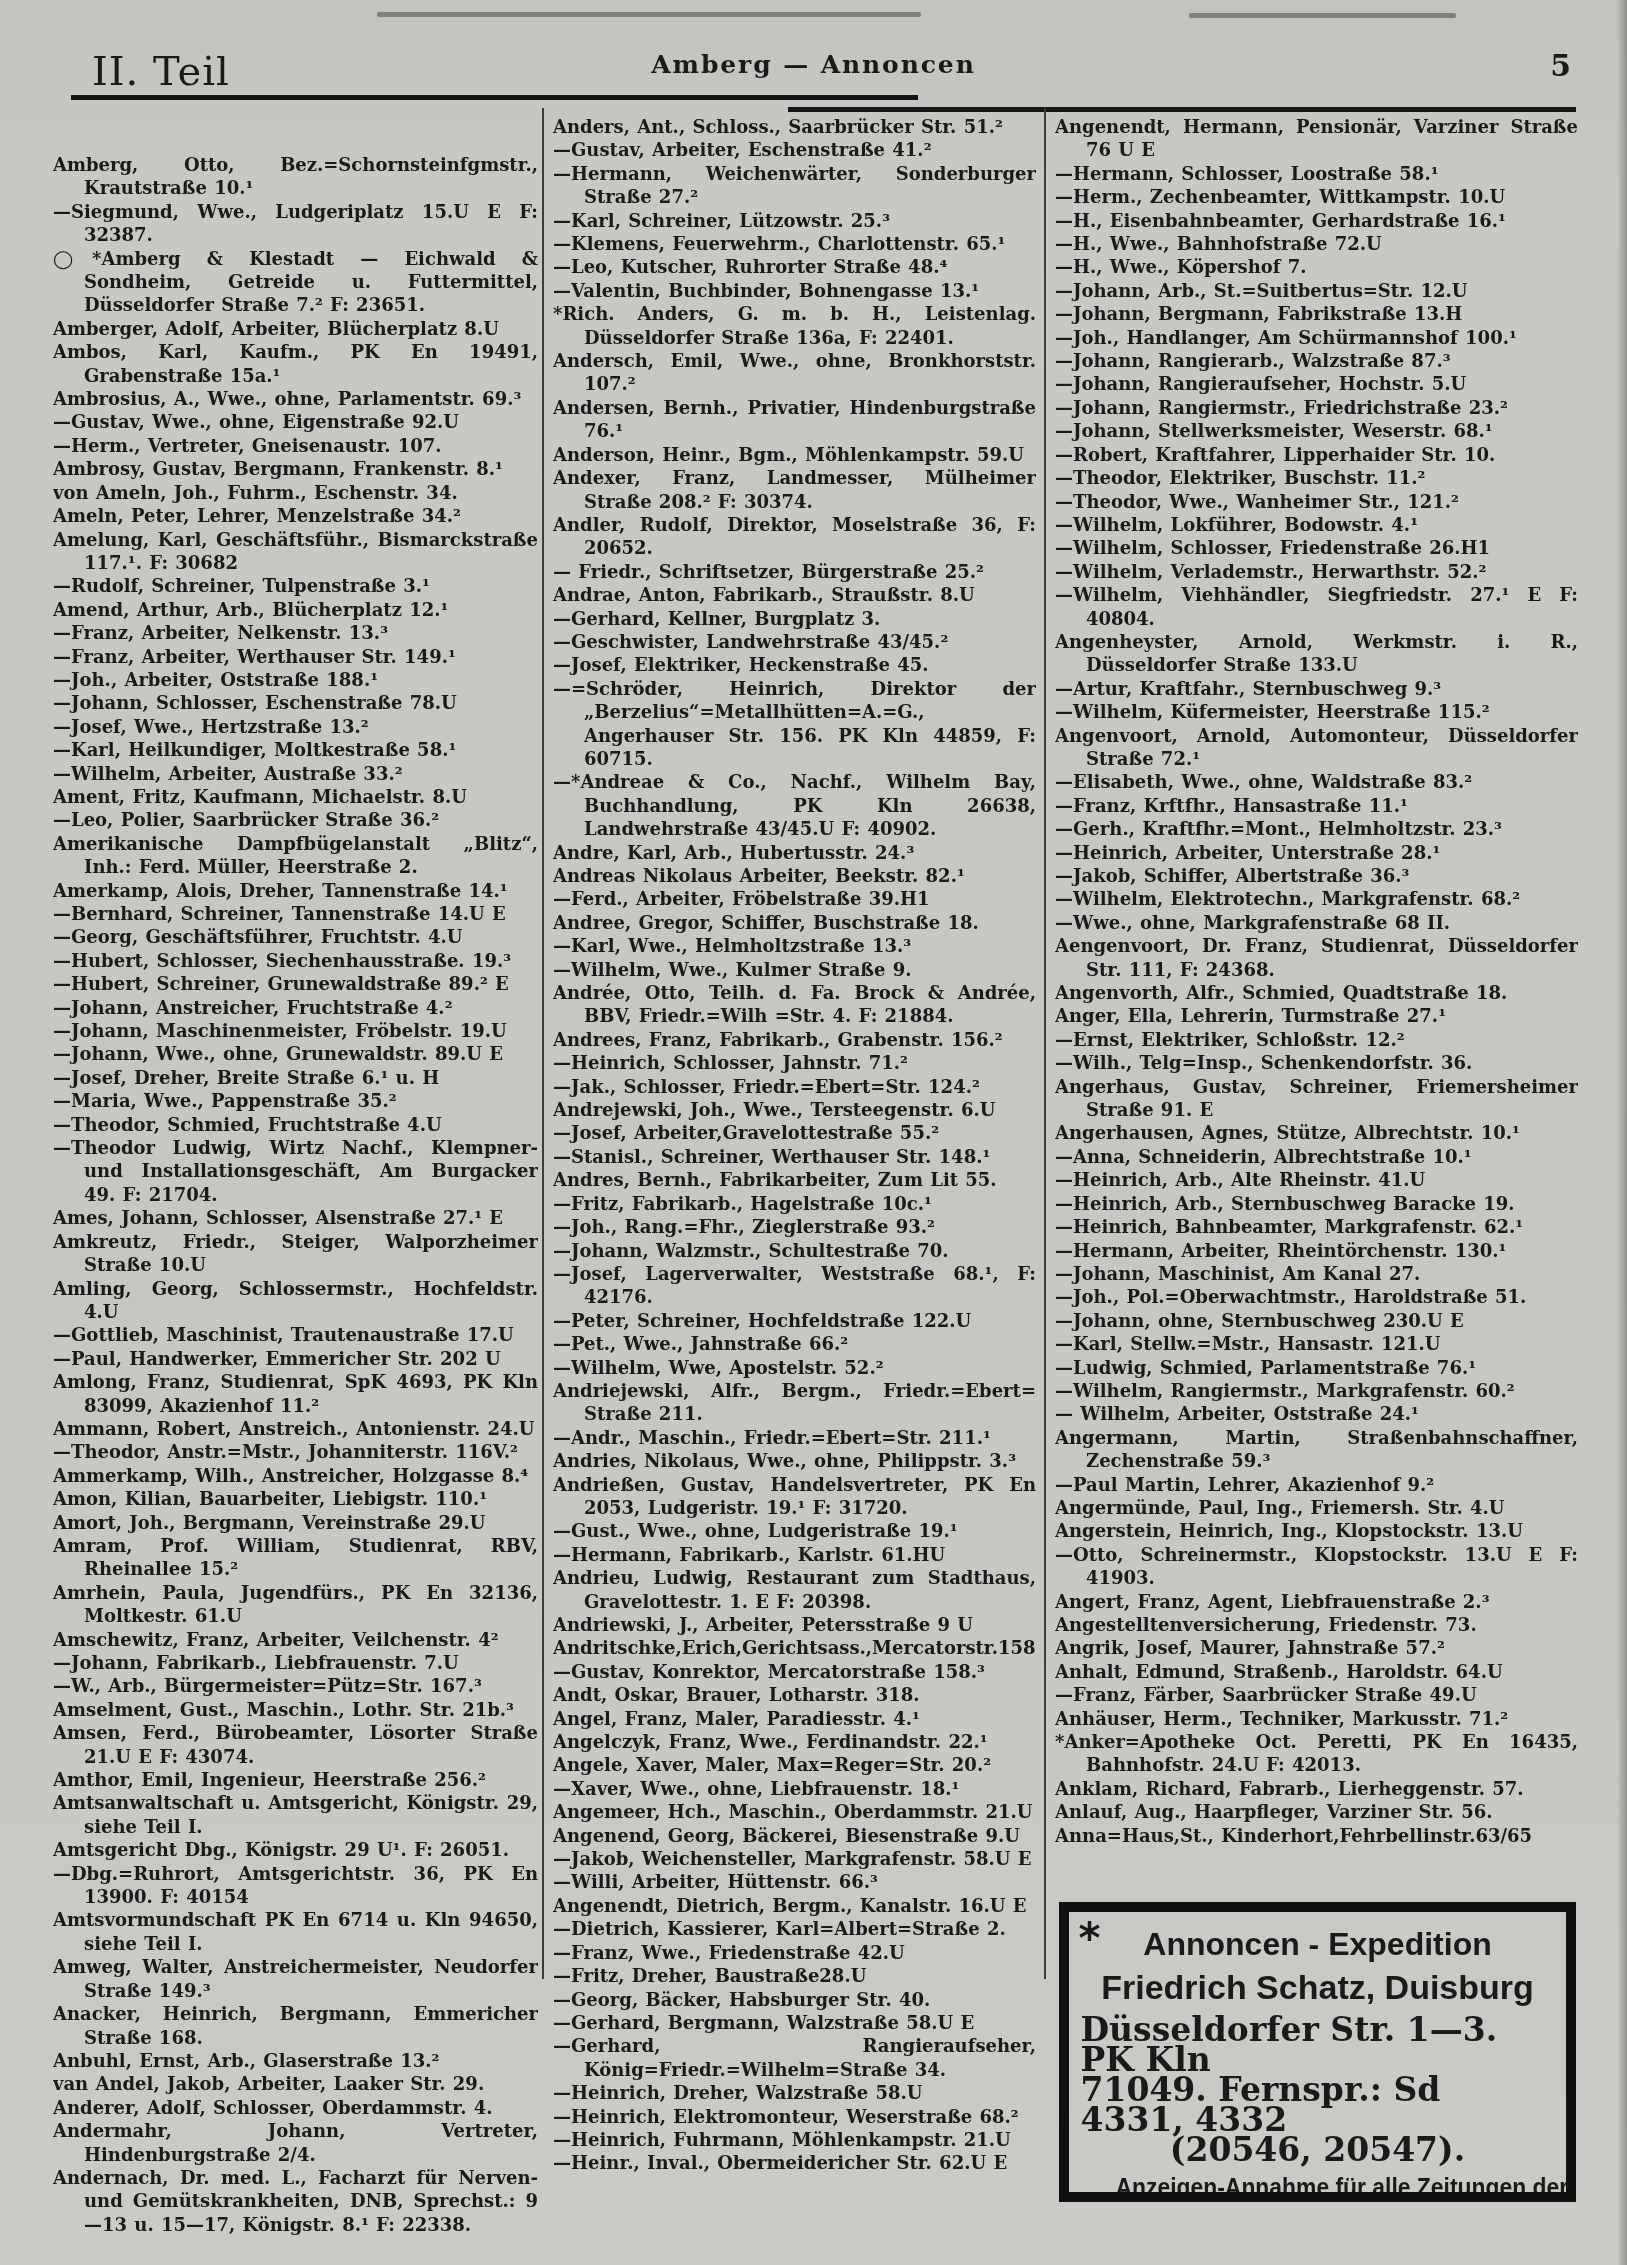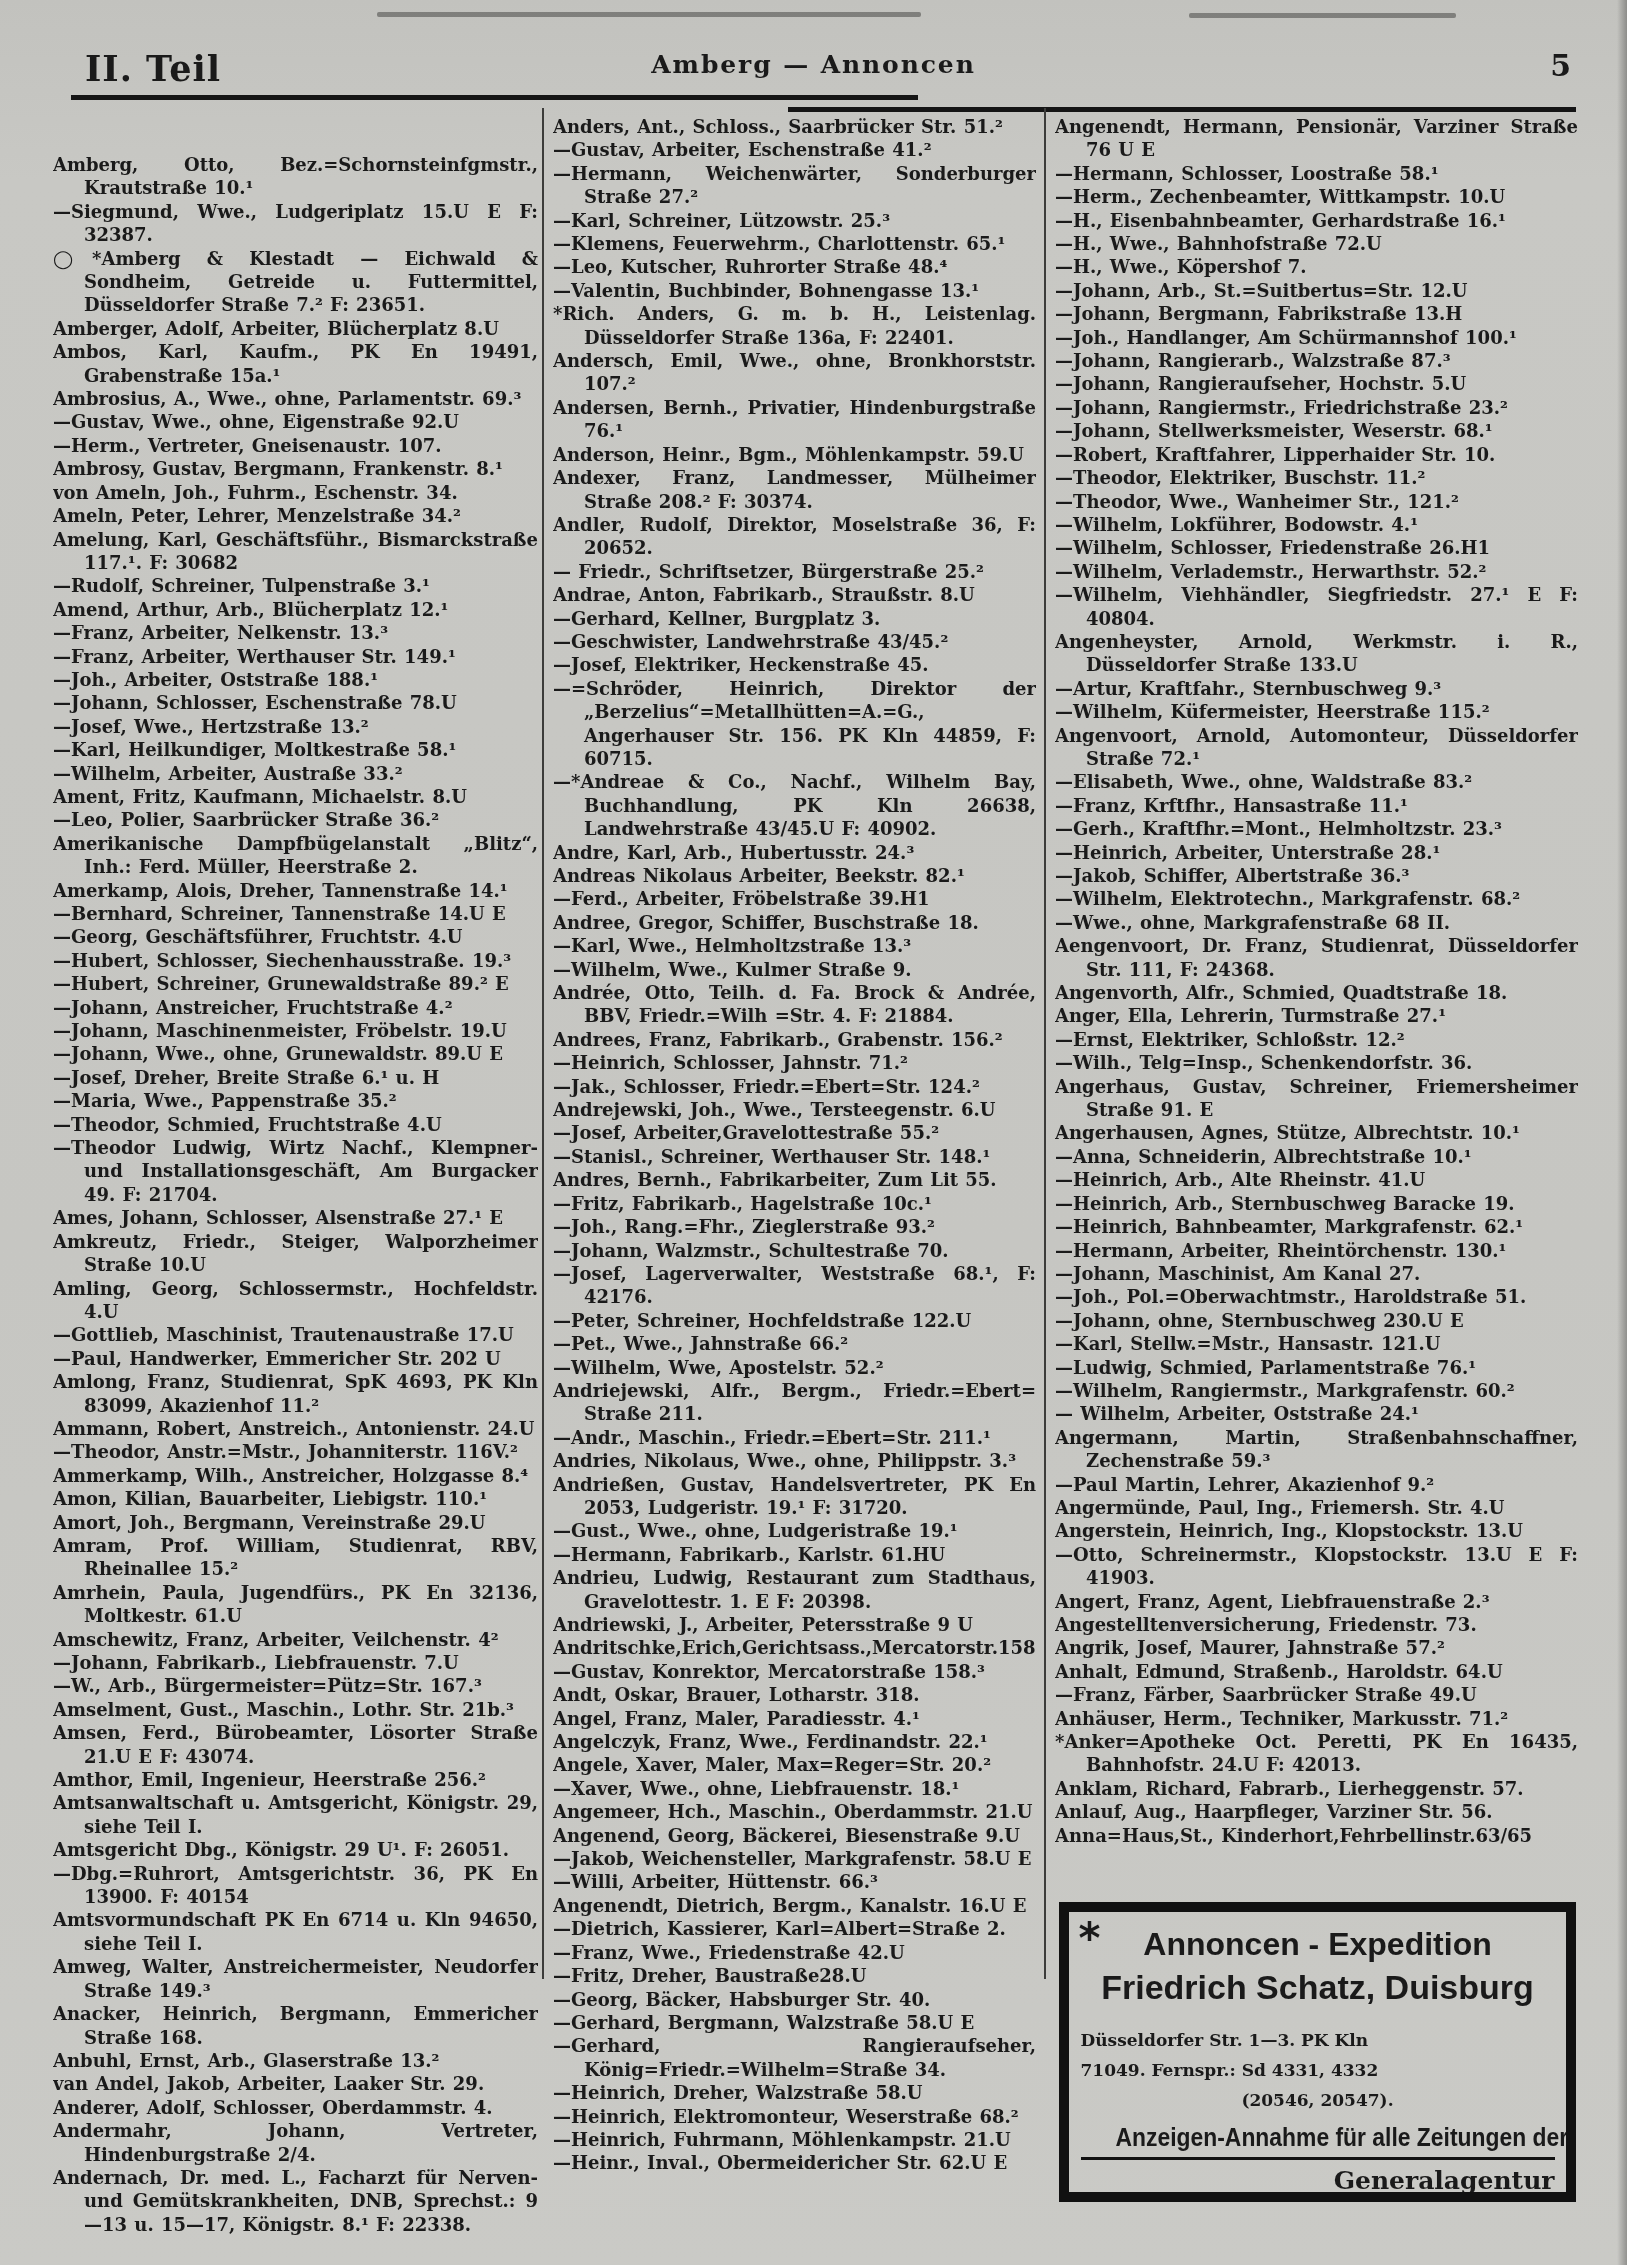--- a/index.html
+++ b/index.html
@@ -6,21 +6,21 @@
   body{
     width:1627px;height:2265px;position:relative;overflow:hidden;
     background:#c6c6c2;
     background-image:linear-gradient(180deg,#c2c2be 0%,#c8c8c4 8%,#c6c6c2 55%,#cacac6 100%);
     font-family:"DejaVu Serif",serif;color:#1a1a1a;
   }
   .artifact{position:absolute;background:#2e2e2c;opacity:.45;border-radius:1.9px;}
   .edge-shade{position:absolute;right:0;top:0;width:9.6px;height:100%;
     background:linear-gradient(90deg,rgba(0,0,0,0),rgba(0,0,0,.28));}
   
-  .hdr-part{position:absolute;left:85px;top:48px;font-size:35px;font-weight:bold;letter-spacing:1px;}
+  .hdr-part{position:absolute;left:92px;top:48px;font-size:40px;font-weight:normal;letter-spacing:1px;}
   .hdr-title{position:absolute;left:0;top:50px;width:100%;text-align:center;font-size:25px;font-weight:bold;letter-spacing:1.9px;}
   .hdr-page{position:absolute;right:56px;top:48px;font-size:30px;font-weight:bold;}
   .rule-a{position:absolute;left:71px;top:95px;width:847px;height:4.8px;background:#151515;}
   .rule-b{position:absolute;left:788px;top:107px;width:788px;height:4.8px;background:#151515;}
   
   .col{position:absolute;top:115px;text-align:justify;}
   .col-1{left:53px;width:485px;height:2094px;overflow:hidden;margin-top:38px;}
   .col-2{left:553px;width:483px;height:2094px;overflow:hidden;}
   .col-3{left:1055px;width:523px;height:1783px;overflow:hidden;}
   .sep{position:absolute;top:108px;width:1.9px;height:1871px;background:#3c3c3a;}
@@ -33,21 +33,21 @@
   }
   
   .ad{
     position:absolute;left:1059px;top:1902px;width:517px;height:300px;
     border:10.6px solid #111;box-sizing:border-box;padding:3.8px 11.5px 0 11.5px;
     text-align:center;overflow:hidden;
   }
   .ad-star{position:absolute;left:9.6px;top:1.9px;font-size:42px;font-weight:bold;font-family:"DejaVu Sans",sans-serif;}
   .ad-title{font-family:"Liberation Sans","DejaVu Sans",sans-serif;font-weight:bold;font-size:32px;line-height:48px;letter-spacing:0;white-space:nowrap;margin-top:3.8px;}
   .ad-sub{font-family:"Liberation Sans","DejaVu Sans",sans-serif;font-weight:bold;font-size:34px;line-height:38px;white-space:nowrap;}
-  .ad-addr{font-size:17px;line-height:30px;font-weight:bold;text-align:left;margin-top:19px;}
+  .ad-addr{font-size:33px;line-height:30px;font-weight:bold;text-align:left;margin-top:9px;}
   .ad-addr .c{text-align:center;}
   .ad-slogan{margin-top:7.7px;border-bottom:3.8px solid #111;padding-bottom:3.8px;}
   .ad-slogan span{display:inline-block;transform:scaleX(.88);transform-origin:center;
     font-family:"Liberation Sans","DejaVu Sans",sans-serif;font-weight:bold;font-size:26px;white-space:nowrap;}
   .ad-foot{font-size:25px;line-height:29px;font-weight:bold;margin-top:5.8px;text-align:right;}
 </style>
 </head>
 <body>
 
 <div class="artifact" style="left:377px;top:11.5px;width:544px;height:5.8px;"></div>

